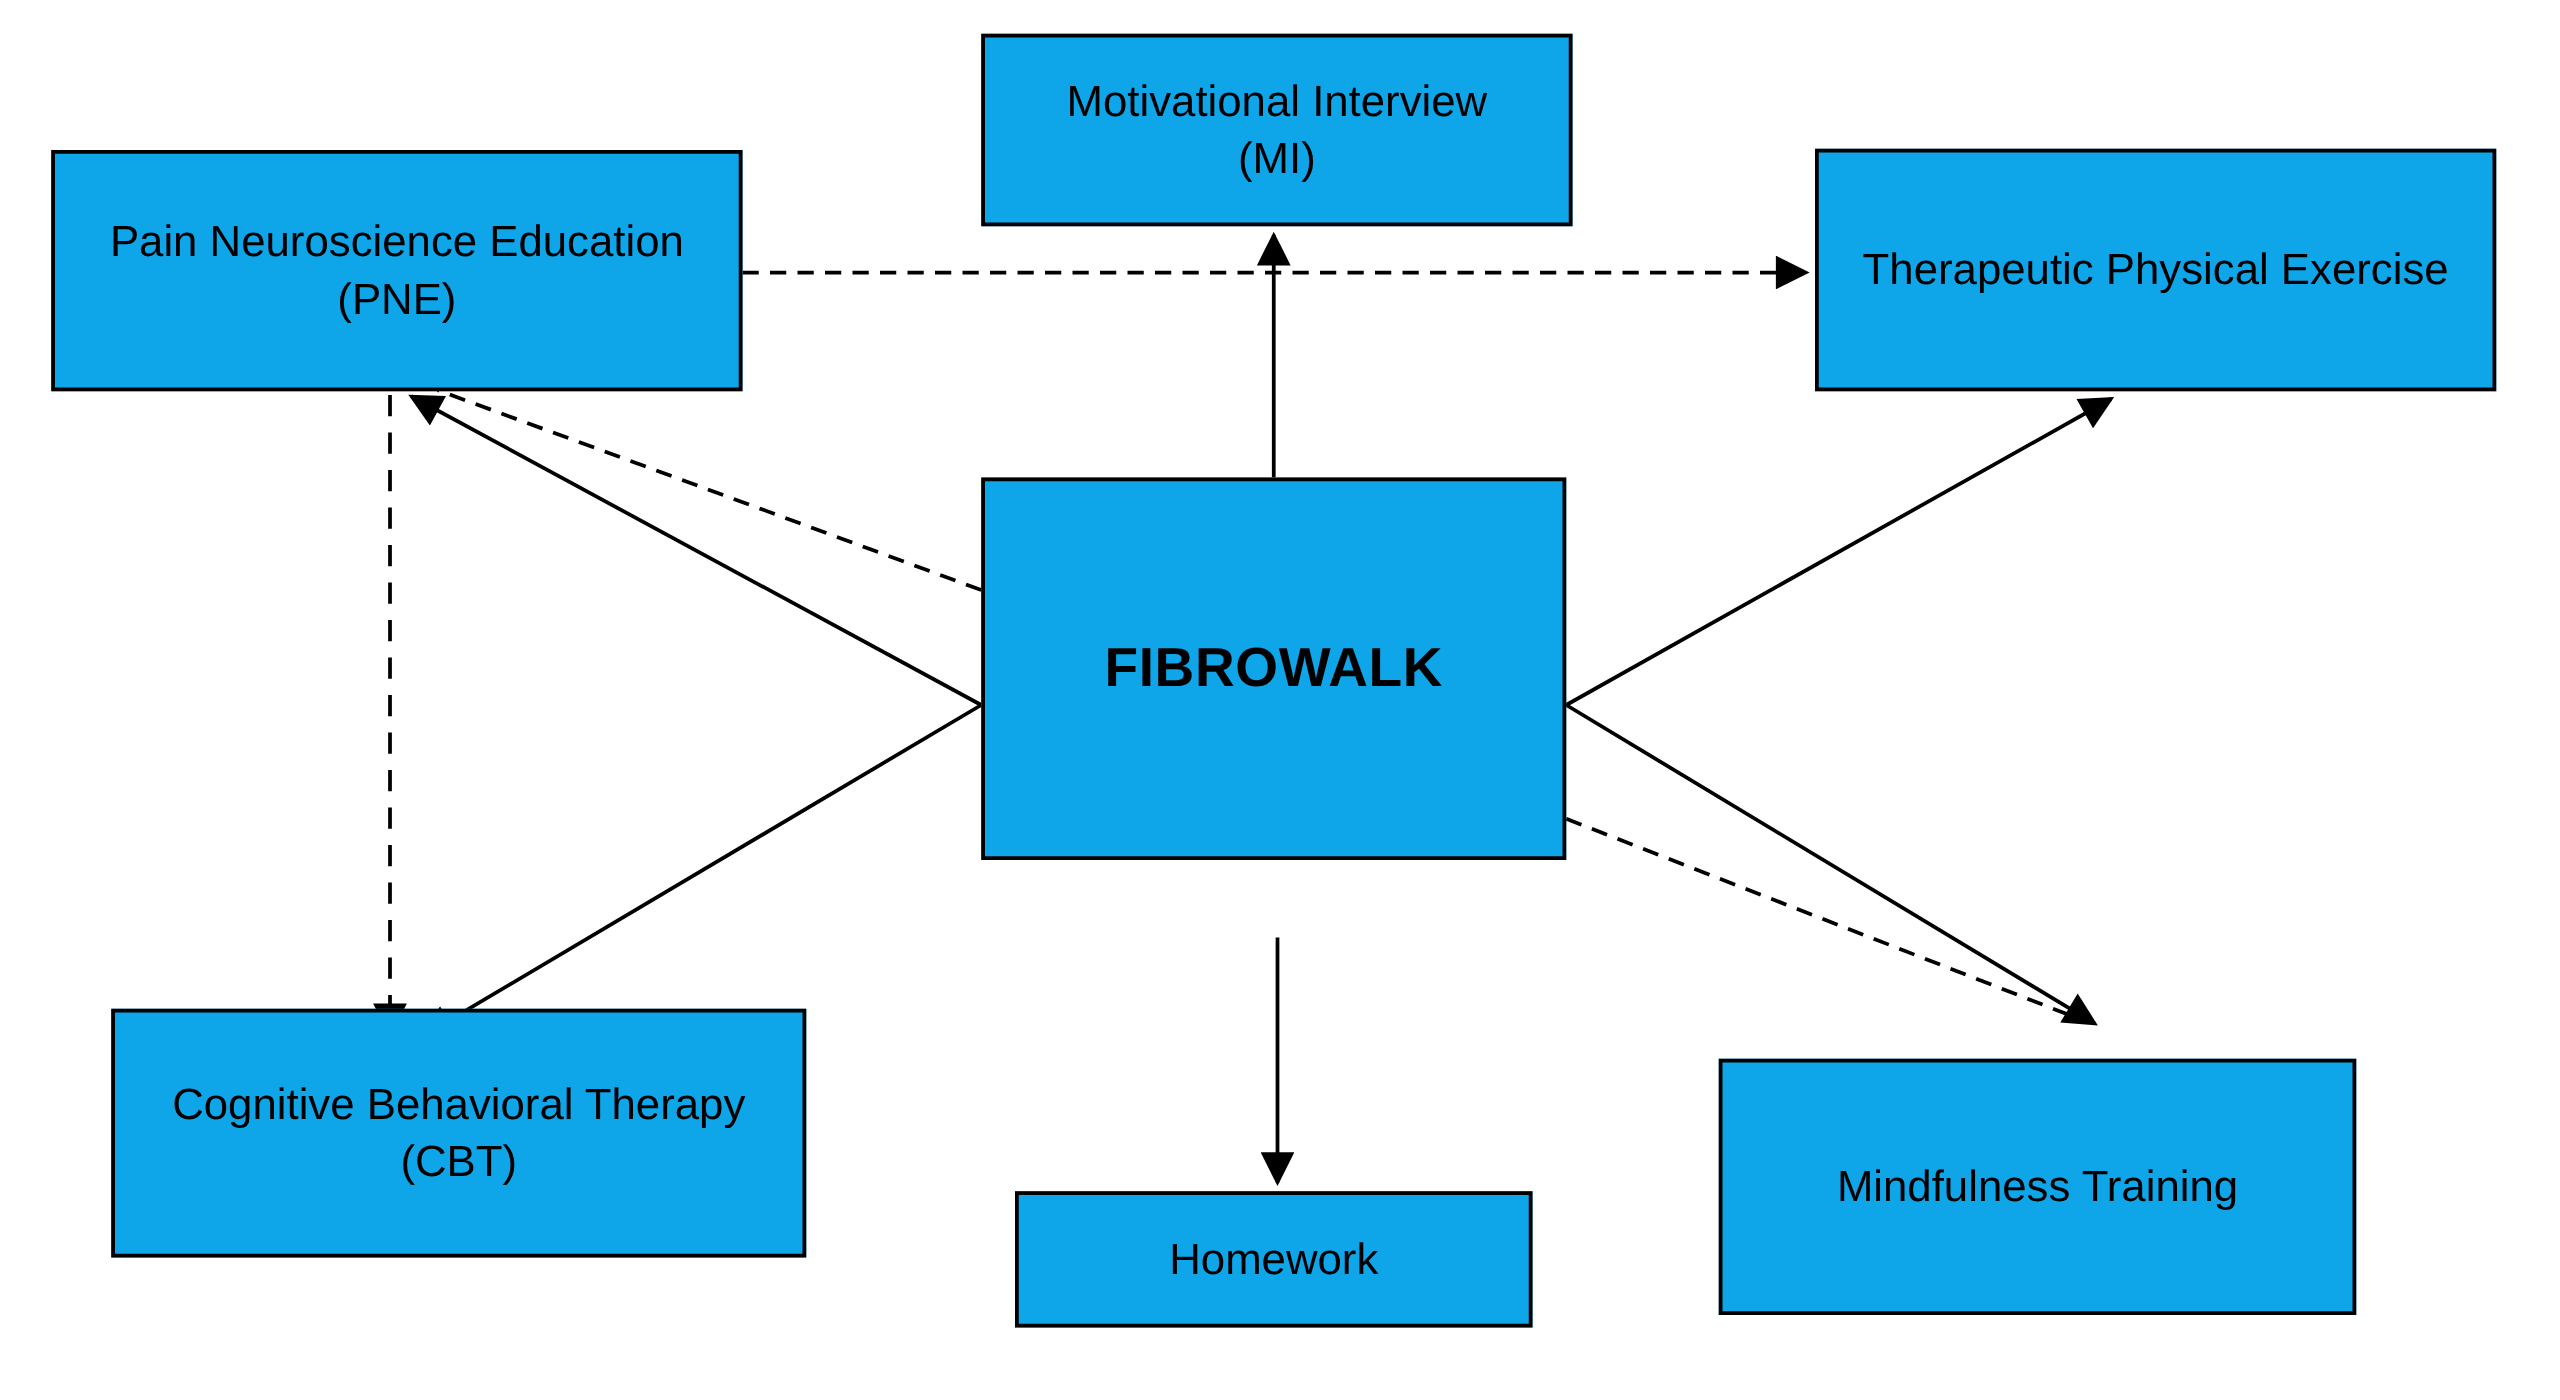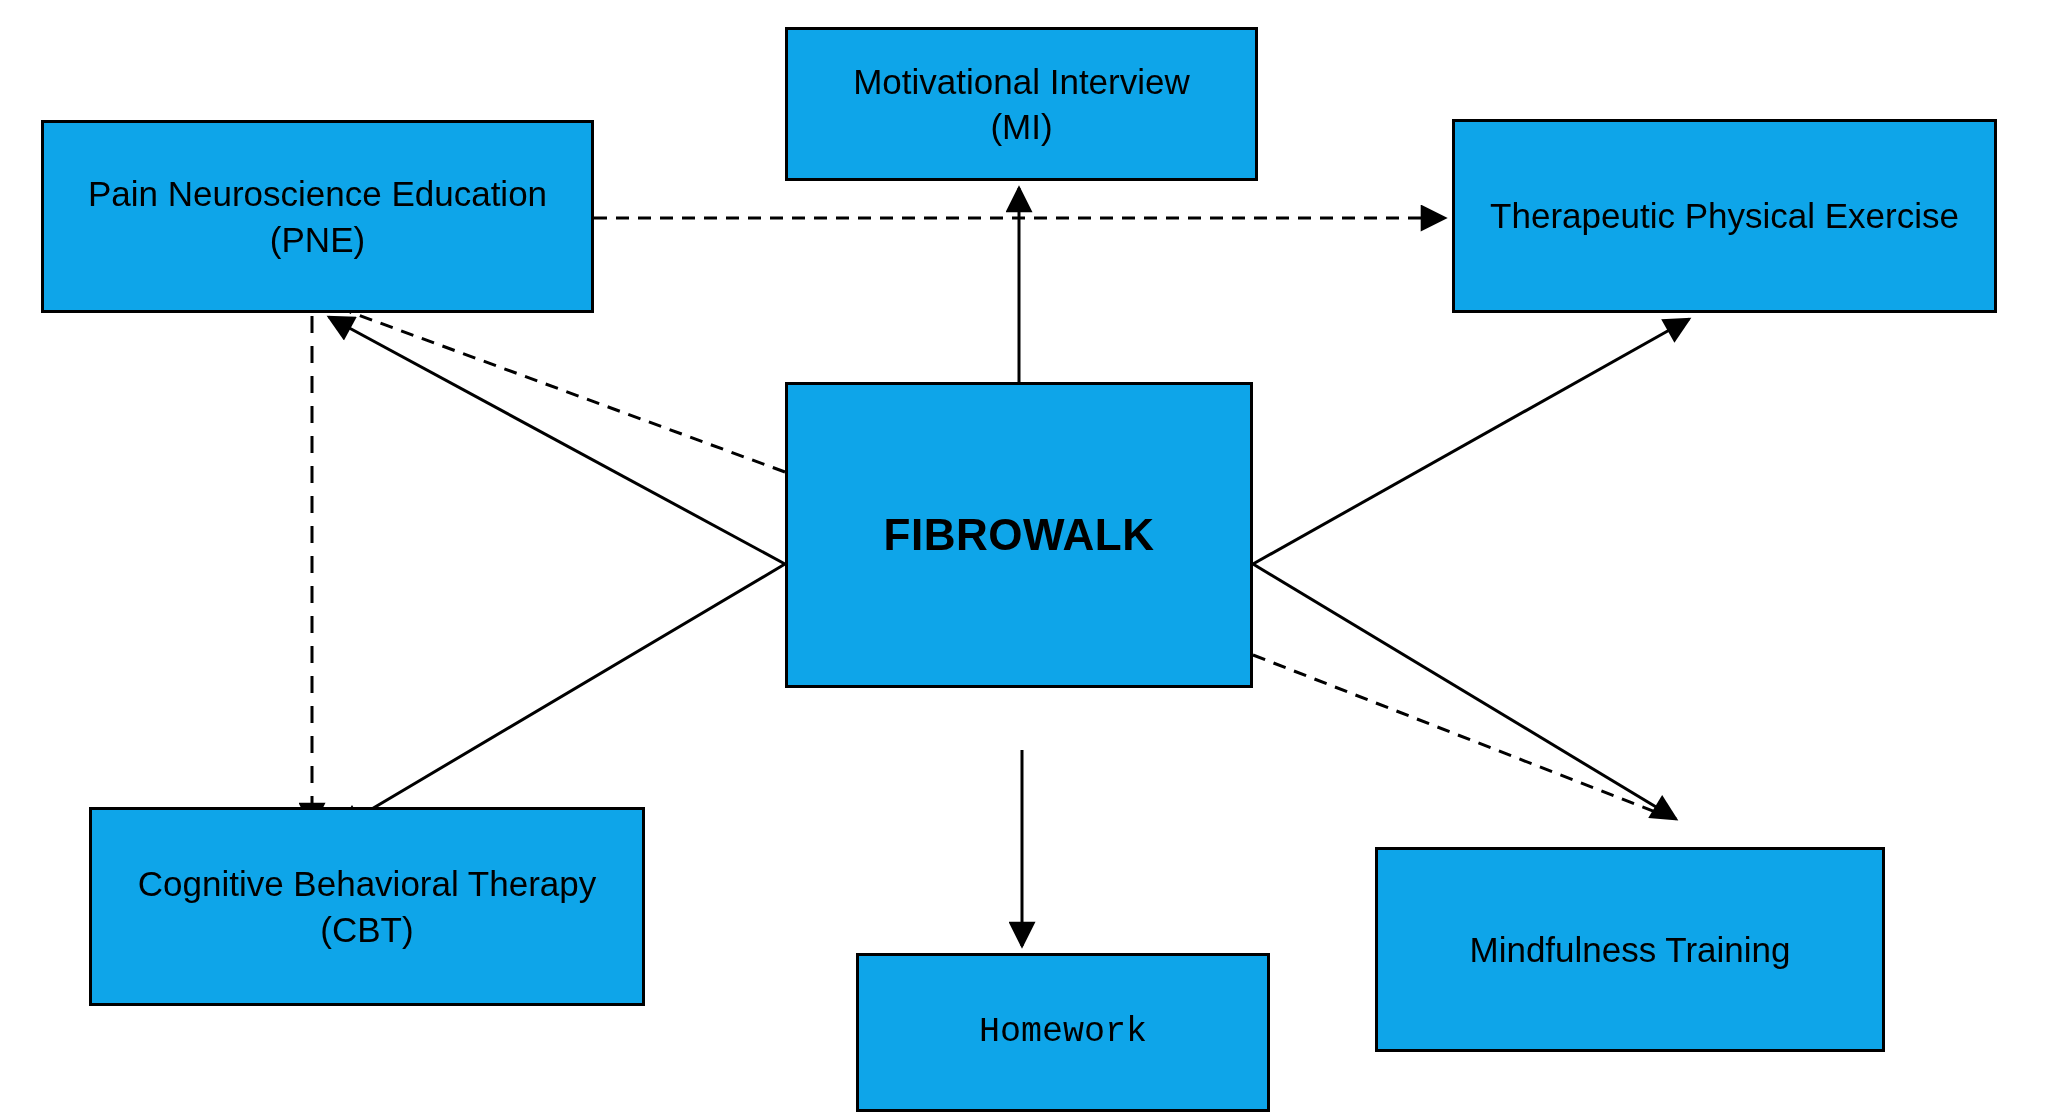--- a/index.html
+++ b/index.html
@@ -41,21 +41,21 @@
     margin-top: 38px;
     font-size: 31px;
     line-height: 1.18;
   }
   
   #node-pne        { left: 41px;   top: 120px; width: 553px; height: 193px; text-align: right; }
   #node-mi         { left: 785px;  top: 27px;  width: 473px; height: 154px; }
   #node-tpe        { left: 1452px; top: 119px; width: 545px; height: 194px; }
   #node-fibrowalk  { left: 785px;  top: 382px; width: 468px; height: 306px; }
   #node-cbt        { left: 41px;   top: 807px; width: 556px; height: 199px; margin-left: 48px; }
-  #node-homework   { left: 856px;  top: 953px; width: 414px; height: 159px; font-family: Liberation Mono, monospace; }
+  #node-homework   { left: 812px;  top: 953px; width: 414px; height: 109px; }
   #node-mindfulness{ left: 1375px; top: 823px; width: 510px; height: 205px; margin-top: 24px; }
 
   .edge-solid  { stroke: #000000; stroke-width: 3; fill: none; }
   .edge-dashed { stroke: #000000; stroke-width: 3; fill: none; stroke-dasharray: 13 9; }
   .edge-dashed-long { stroke: #000000; stroke-width: 3; fill: none; stroke-dasharray: 17 13; }
 </style>
 </head>
 <body>
 
 <div id="canvas">

